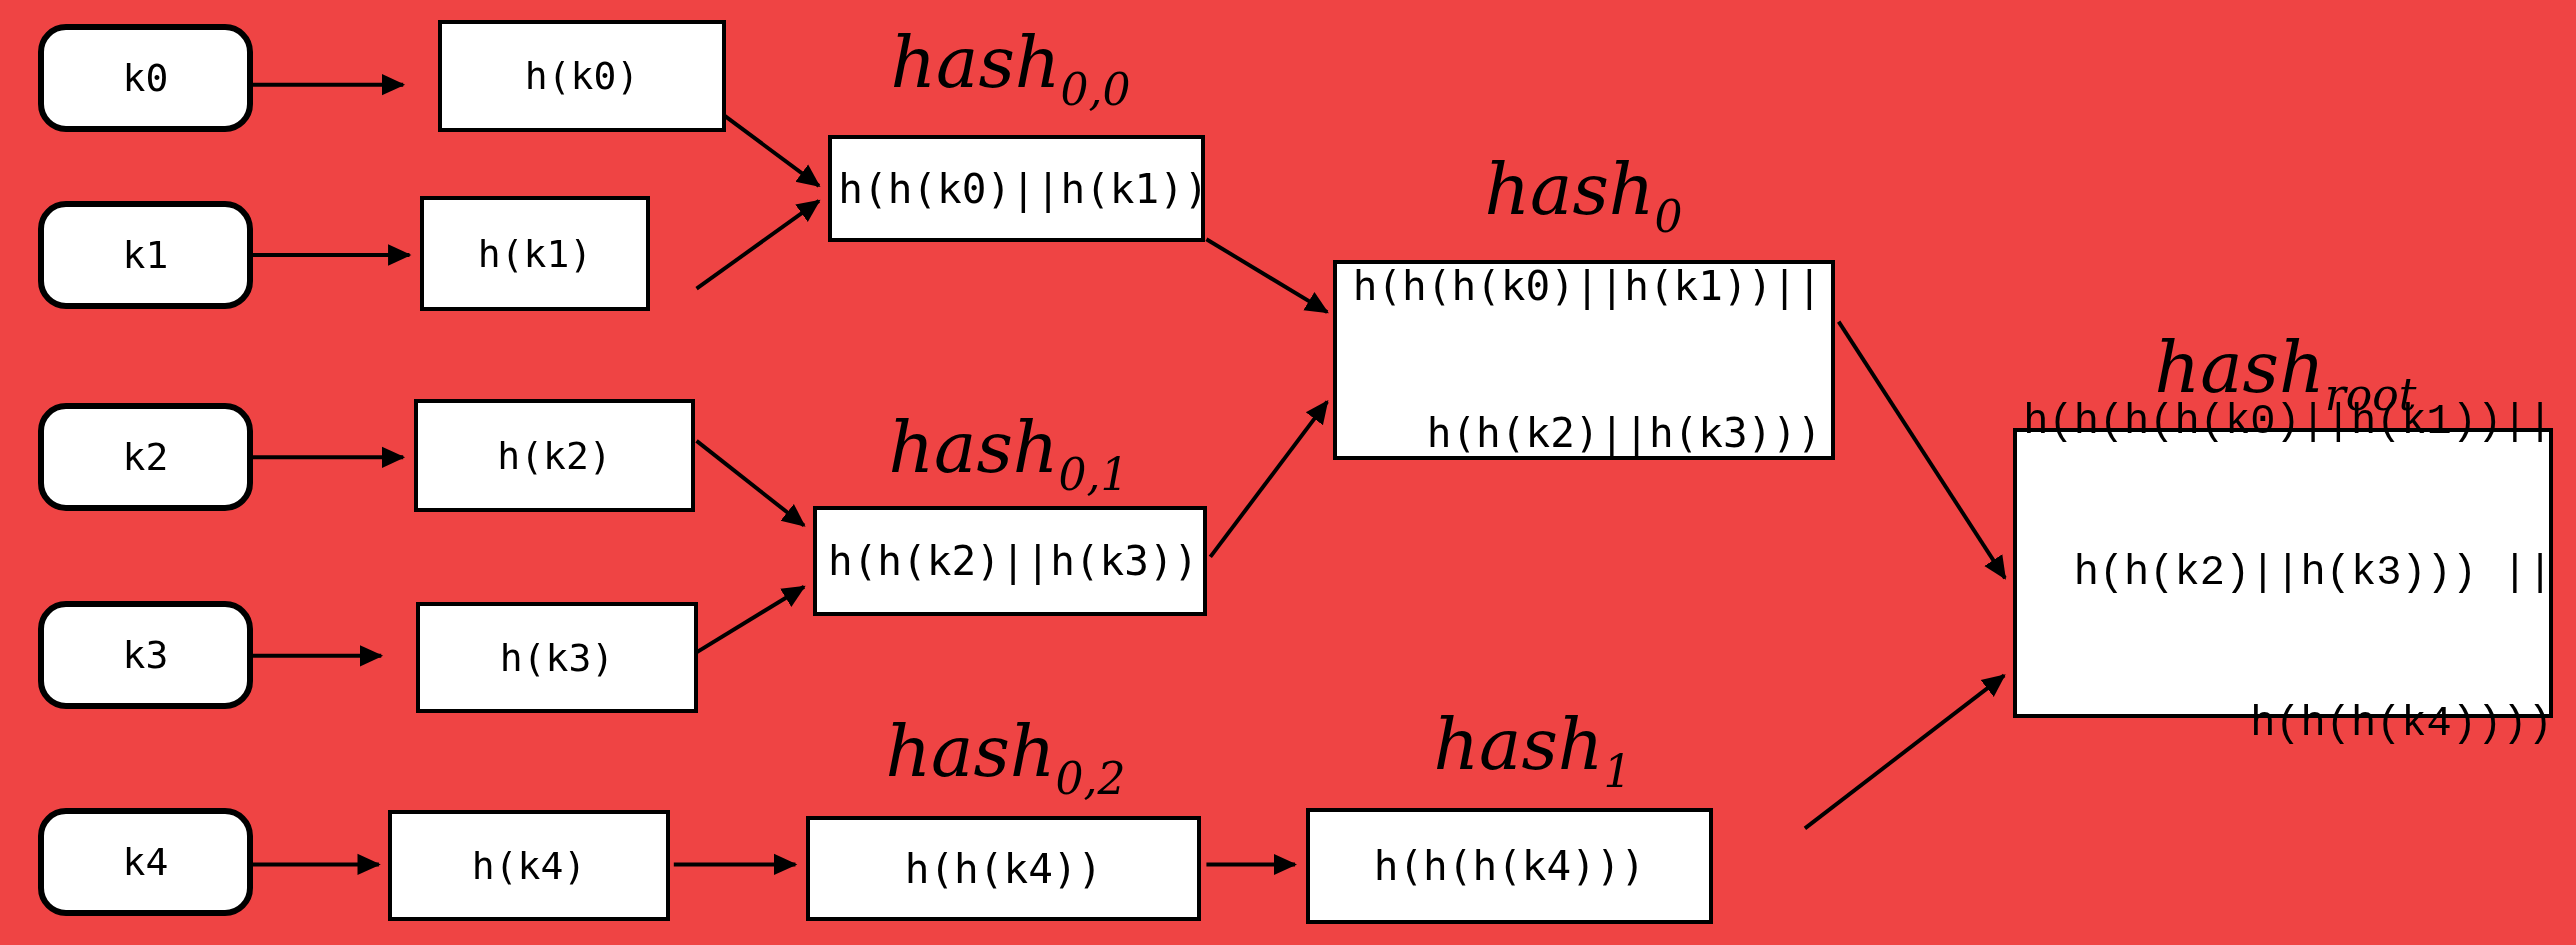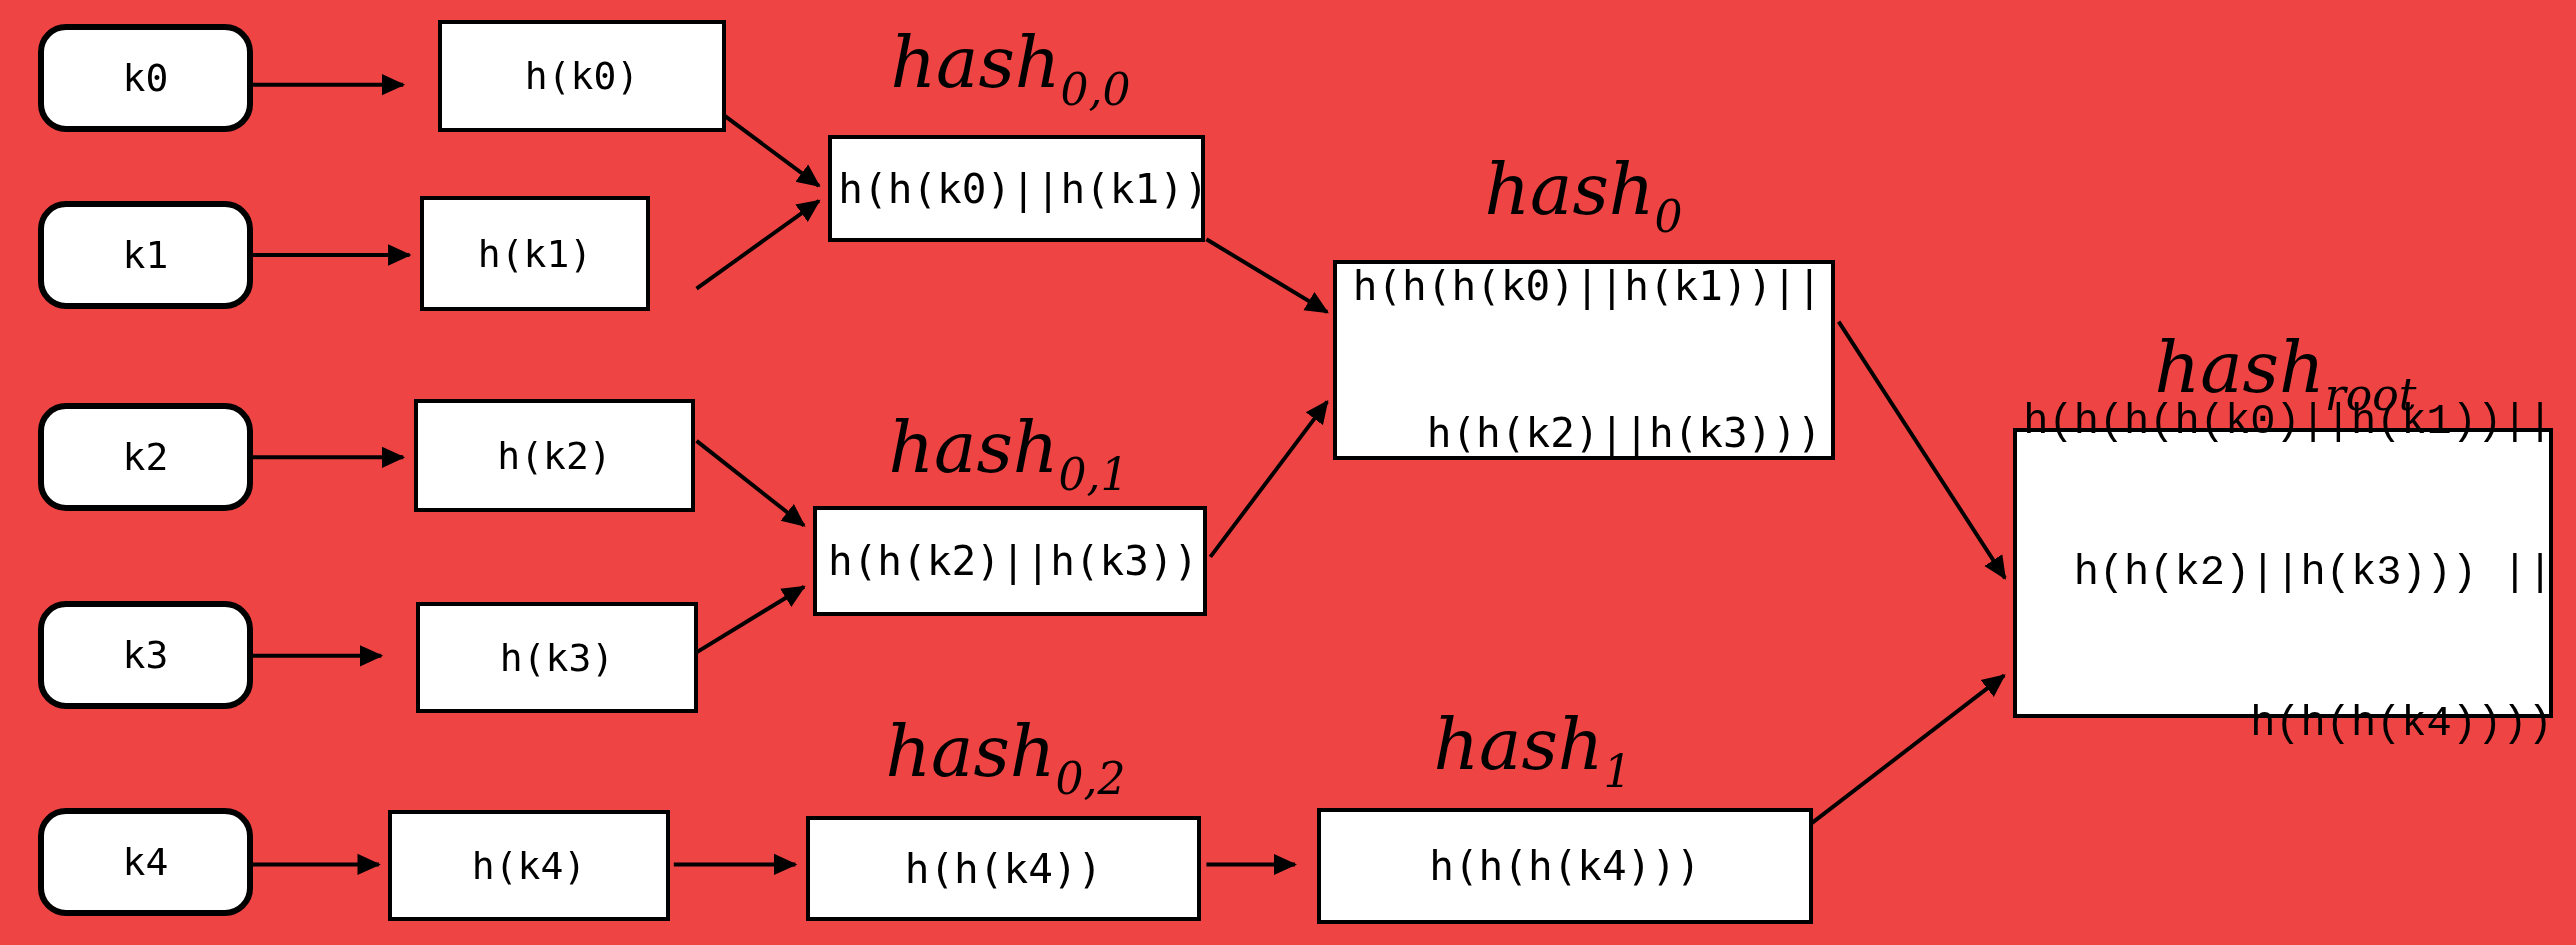--- a/index.html
+++ b/index.html
@@ -159,21 +159,21 @@
   <div class="box combo align-left" style="left:1333px; top:260px; width:502px; height:200px; padding-left:15.7px;">
     <div class="mblock">
       <div class="mline">h(h(h(k0)||h(k1))||</div>
       <div class="mline">  h(h(k2)||h(k3)))</div>
     </div>
   </div>
 
   <div class="hlabel" style="left:1250px; top:706px;">
     <span>hash</span><sub>1</sub>
   </div>
-  <div class="box combo" style="left:1306px; top:808px; width:496px; height:116px;margin-left:11px;">
+  <div class="box combo" style="left:1306px; top:808px; width:407px; height:116px;">
     <span>h(h(h(k4)))</span>
   </div>
 
   <div class="hlabel" style="left:2003px; top:329px;">
     <span>hash</span><sub>root</sub>
   </div>
   <div class="box combo align-left" style="left:2013px; top:428px; width:540px; height:290px; padding-left:6.3px; font-size:42px;font-family:Liberation Mono, monospace;">
     <div class="mblock">
       <div class="mline">h(h(h(h(k0)||h(k1))||</div>
       <div class="mline">  h(h(k2)||h(k3))) ||</div>

